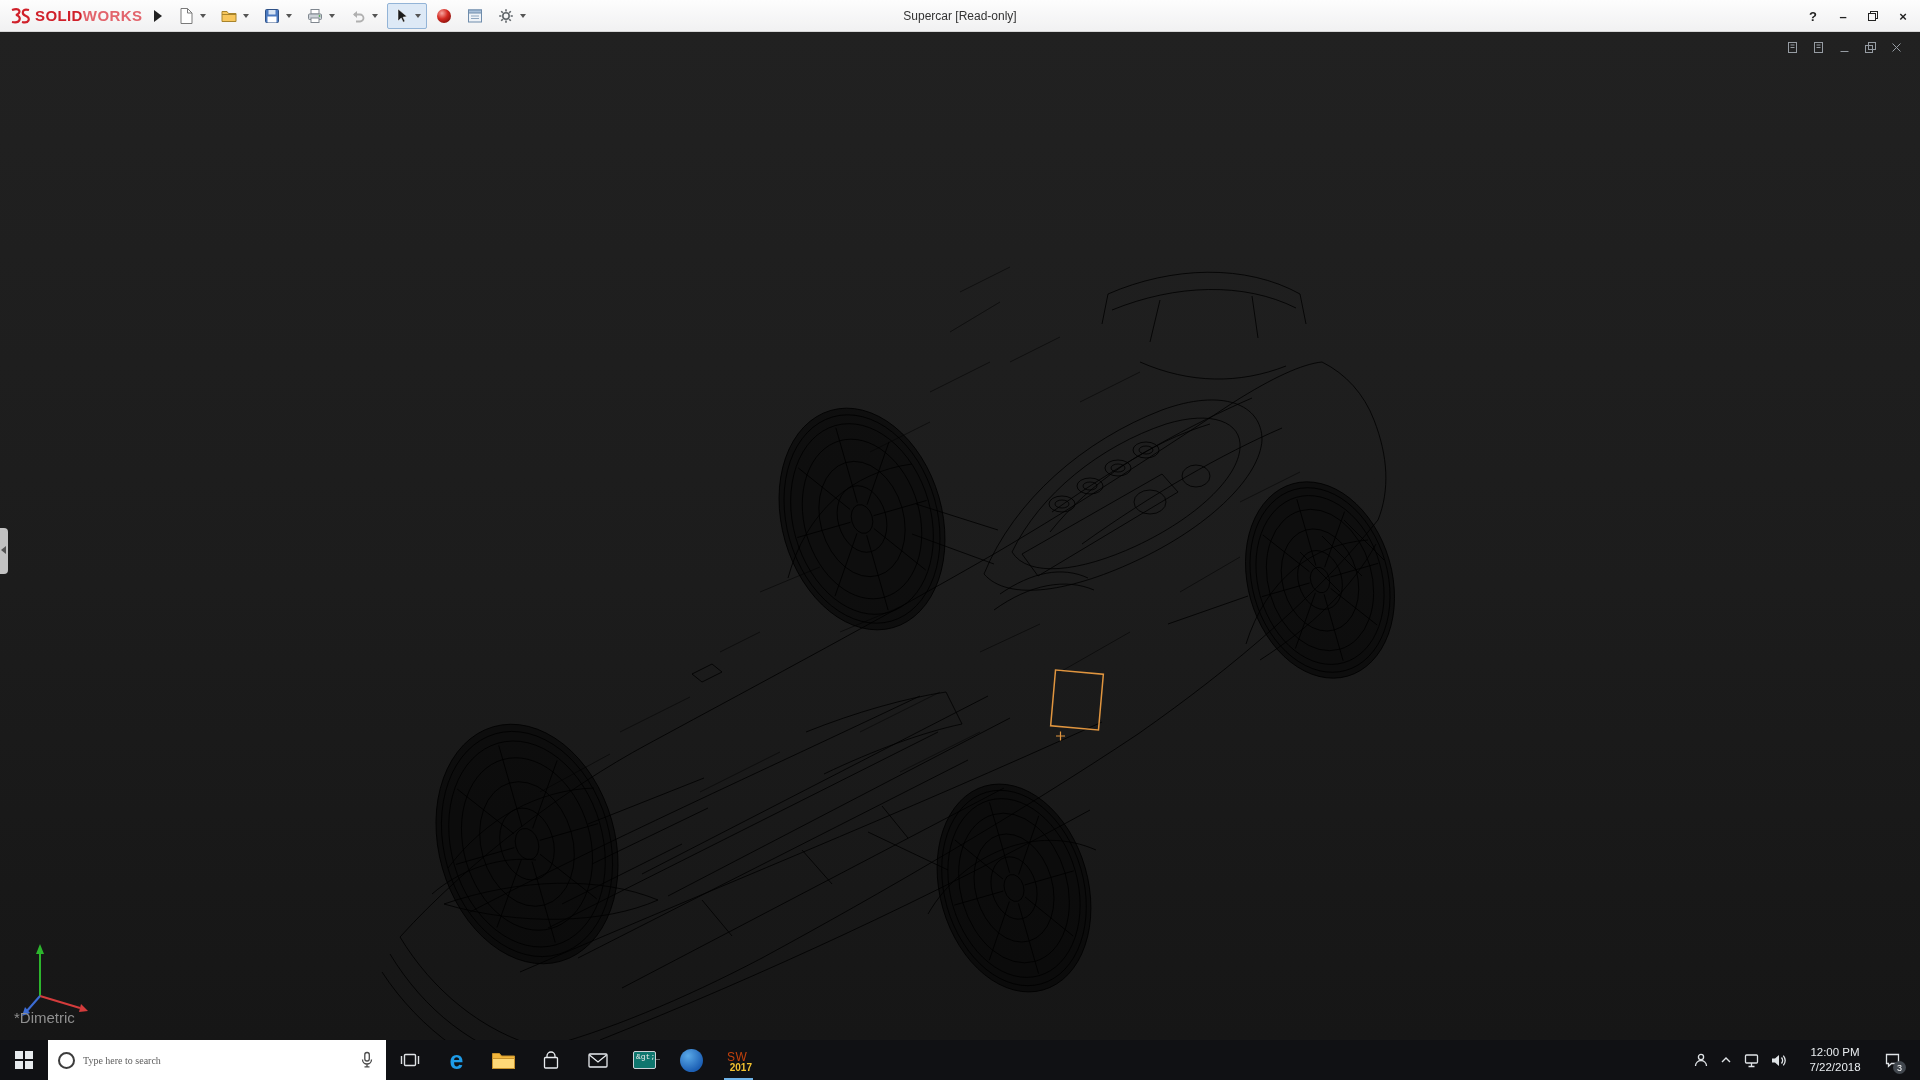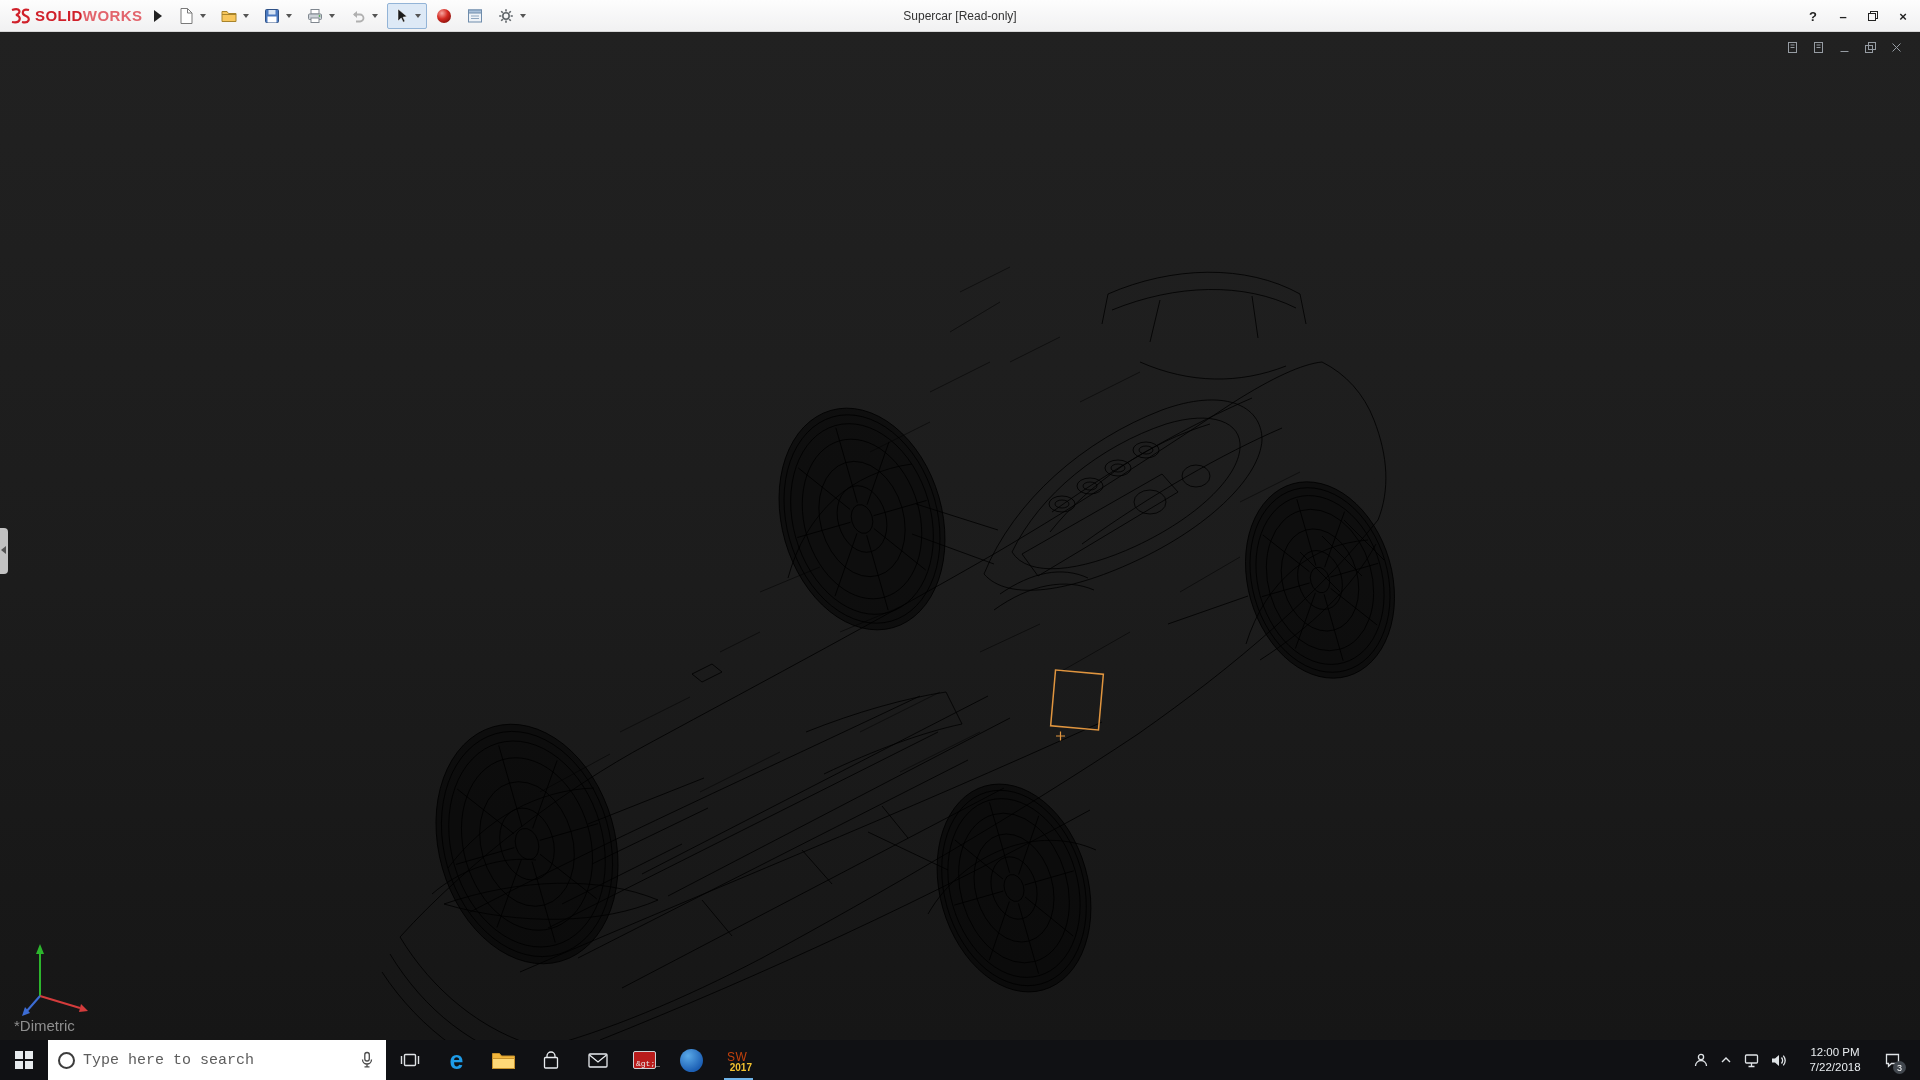--- a/index.html
+++ b/index.html
@@ -32,40 +32,40 @@
   .viewport { position: absolute; top: 32px; left: 0; width: 1920px; height: 1008px;
     background: linear-gradient(#212121 0%, #1c1c1c 55%, #161616 100%); overflow: hidden; }
   .model-svg { position: absolute; top: 0; left: 0; }
   .child-controls { position: absolute; top: 8px; right: 16px; display: flex; gap: 10px; color: #969ca3; }
   .child-ctl { width: 16px; height: 14px; display: flex; align-items: center; justify-content: center; cursor: pointer; }
   .flyout-tab { position: absolute; left: 0; top: 496px; width: 8px; height: 46px;
     background: #c2c2c2; border-radius: 0 4px 4px 0; cursor: pointer; }
   .flyout-tab::after { content: ""; position: absolute; left: 1px; top: 18px; width: 0; height: 0;
     border-top: 4px solid transparent; border-bottom: 4px solid transparent; border-right: 5px solid #555; }
   .triad { position: absolute; left: 18px; bottom: 16px; }
-  .view-label { position: absolute; left: 14px; bottom: 6px; font-size: 15px; color: #8f8f8f; }
+  .view-label { position: absolute; left: 14px; bottom: 14px; font-size: 15px; color: #8f8f8f; }
 
   
   .taskbar { position: absolute; left: 0; bottom: 0; width: 1920px; height: 40px;
     background: #101114; display: flex; align-items: stretch; z-index: 20; }
   .tb-btn { border: none; background: none; display: flex; align-items: center; justify-content: center;
     cursor: pointer; position: relative; }
   .start { width: 48px; }
   .winlogo { display: grid; grid-template-columns: 8px 8px; grid-gap: 1.5px; }
   .winlogo i { width: 8px; height: 8px; background: #e7ebee; display: block; }
   .searchbox { width: 338px; background: #ffffff; display: flex; align-items: center; padding: 0 10px; gap: 8px; }
   .cortana-ring { width: 17px; height: 17px; border: 2px solid #3c3c3c; border-radius: 50%; flex: 0 0 auto; }
-  .search-input { flex: 1; border: none; outline: none; background: transparent; font-size: 15px;
-    color: #333; font-family: Liberation Mono, monospace; }
+  .search-input { flex: 1; border: none; outline: none; background: transparent; font-size: 10px;
+    color: #333; font-family: Liberation Serif, serif; }
   .search-input::placeholder { color: #5d5d5d; opacity: 1; }
   .app { width: 47px; }
   .app.running::after { content: ""; position: absolute; left: 9px; right: 9px; bottom: 0; height: 2px; background: #6fb3e8; }
   .edge-e { font-size: 25px; font-weight: bold; color: #1e9ce8; line-height: 1; }
-  .cmd-icon { width: 23px; height: 18px; background: #b91c1c; border: 1px solid #cdd2d7; border-radius: 2px;
-    display: flex; align-items: flex-end; }
+  .cmd-icon { width: 23px; height: 18px; background: #0f766e; border: 1px solid #cdd2d7; border-radius: 2px;
+    display: flex; align-items: flex-start; }
   .cmd-text { font-size: 8px; color: #e8e8e8; padding-left: 2px; font-family: "Liberation Mono", monospace; }
   .media-icon { width: 23px; height: 23px; border-radius: 50%;
     background: radial-gradient(circle at 35% 30%, #5aa9e8, #1c5fb4 72%); }
   .sw-icon { width: 27px; height: 27px; position: relative; }
   .sw-text { font-size: 12px; font-weight: normal; color: #c2410c; position: absolute; left: 2px; top: 3px; letter-spacing: .5px; }
   .sw-year { font-size: 10px; font-weight: bold; color: #f2c230; position: absolute; right: 0; bottom: 1px; }
   .tray { margin-left: auto; display: flex; align-items: center; padding-right: 8px; }
   .tray .tb-btn { padding: 0 5px; height: 40px; }
   .clock { width: 86px; text-align: center; color: #e9edf0; font-size: 11.5px; line-height: 1.3; cursor: default; }
   .action-wrap { position: relative; }

